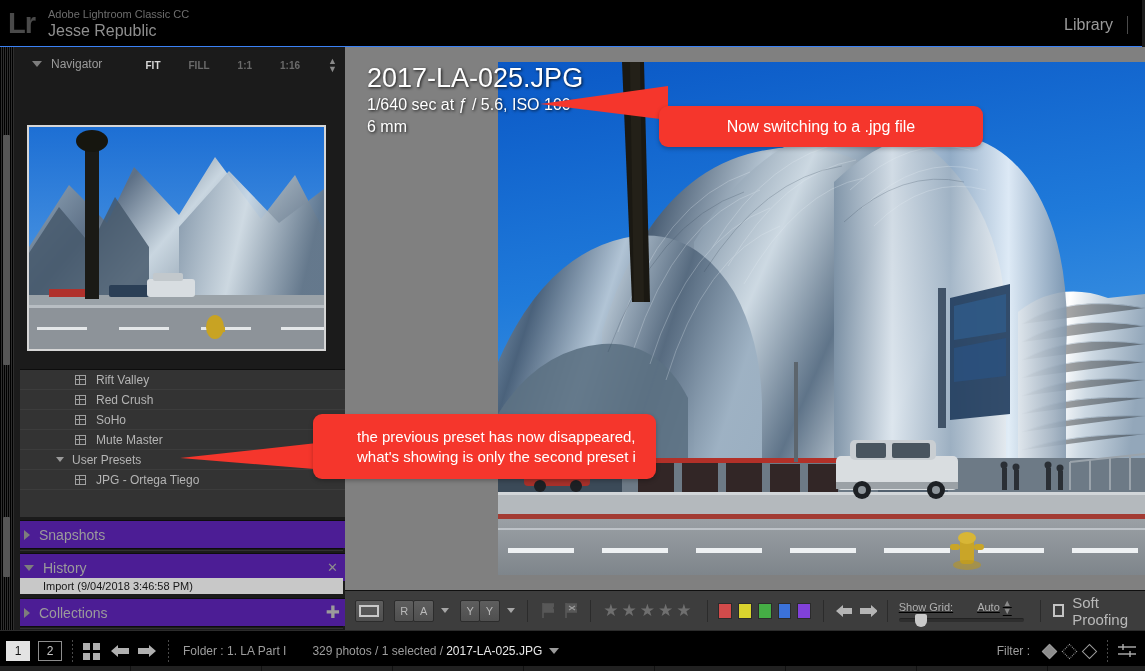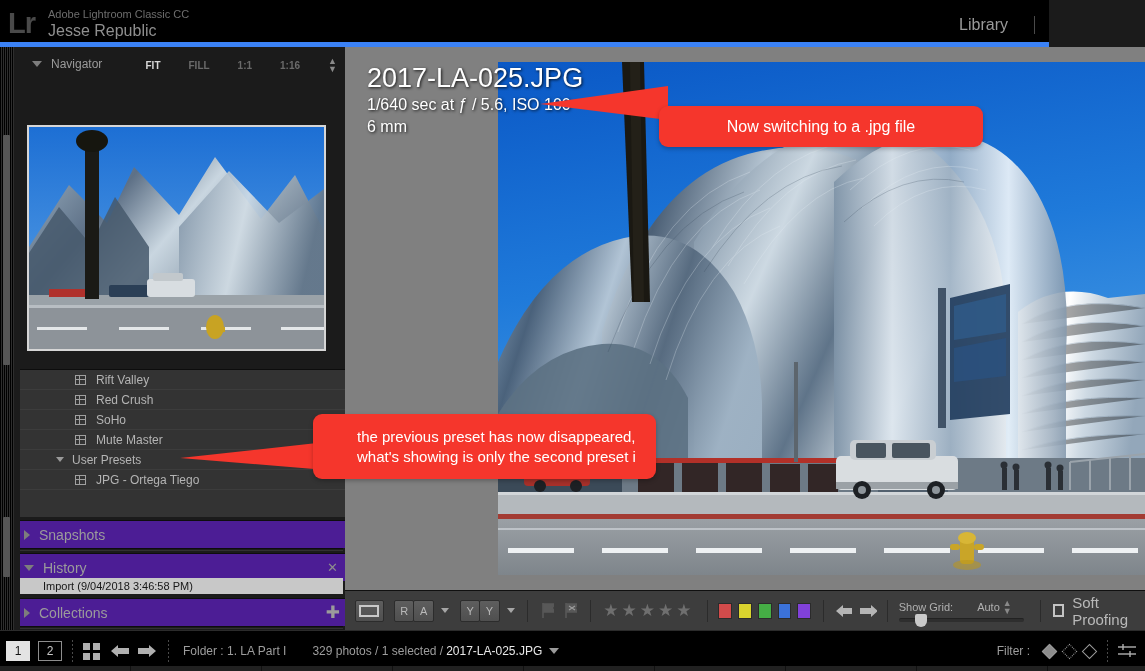--- a/index.html
+++ b/index.html
@@ -7,41 +7,41 @@
     width: 1145px; height: 671px;
     background: #000;
     font-family: "Liberation Sans", sans-serif;
     overflow: hidden;
     -webkit-font-smoothing: antialiased;
   }
   #app { position: relative; width: 1145px; height: 671px; background: #1b1b1b; }
 
   
   .topbar {
-    position: absolute; left: 0; top: 0; width: 1049px; height: 47px;
-    background: #000; border-bottom: 5px solid #3b82f6;
+    position: absolute; left: 0; top: 0; width: 1142px; height: 47px;
+    background: #000; border-bottom: 1px solid #3b82f6;
   }
   .lr-logo {
     position: absolute; left: 8px; top: 8px;
     font-size: 29px; font-weight: bold; color: #4a4a4a;
     letter-spacing: -1px; line-height: 30px;
     font-family: "Liberation Sans", sans-serif;
   }
   .app-name {
     position: absolute; left: 48px; top: 8px;
     font-size: 11px; color: #6d6d6d; line-height: 13px;
   }
   .catalog-name {
     position: absolute; left: 48px; top: 21px;
     font-size: 16px; color: #8f8f8f; line-height: 19px;
   }
   .module-nav {
     position: absolute; right: 14px; top: 16px;
     font-size: 16px; color: #9a9a9a;
-    display: flex; align-items: center; gap: 26px;
+    display: flex; align-items: center; gap: 14px;
   }
   .module-div { width: 1px; height: 18px; background: #4a4a4a; display:inline-block; }
 
   
   .leftpanel {
     position: absolute; left: 0; top: 47px; width: 345px; height: 583px;
     background: #1b1b1b;
   }
   .panel-grip {
     position: absolute; left: 0; top: 0; width: 14px; height: 583px;
@@ -611,21 +611,21 @@
 
     <svg width="22" height="18" style="margin-left:10px;">
       <path d="M2 9 L9 3 L9 6 L20 6 L20 12 L9 12 L9 15 Z" fill="#b5b5b5"></path>
     </svg>
     <svg width="22" height="18" style="margin-left:6px;">
       <path d="M20 9 L13 3 L13 6 L2 6 L2 12 L13 12 L13 15 Z" fill="#b5b5b5"></path>
     </svg>
 
     <span class="tb-sep" style="margin-left:10px;"></span>
 
-    <div style="margin-left:11px;display:flex;flex-direction:column;">
+    <div style="margin-left:11px;display:flex;flex-direction:column;text-decoration:underline;">
       <div style="display:flex;align-items:center;gap:24px;">
         <span class="tb-label">Show Grid:</span>
         <span style="display:flex;align-items:center;gap:3px;">
           <span class="tb-label">Auto</span>
           <span class="nav-stepper">▲<br>▼</span>
         </span>
       </div>
       <div class="grid-slider">
         <span class="grid-knob"></span>
       </div>

